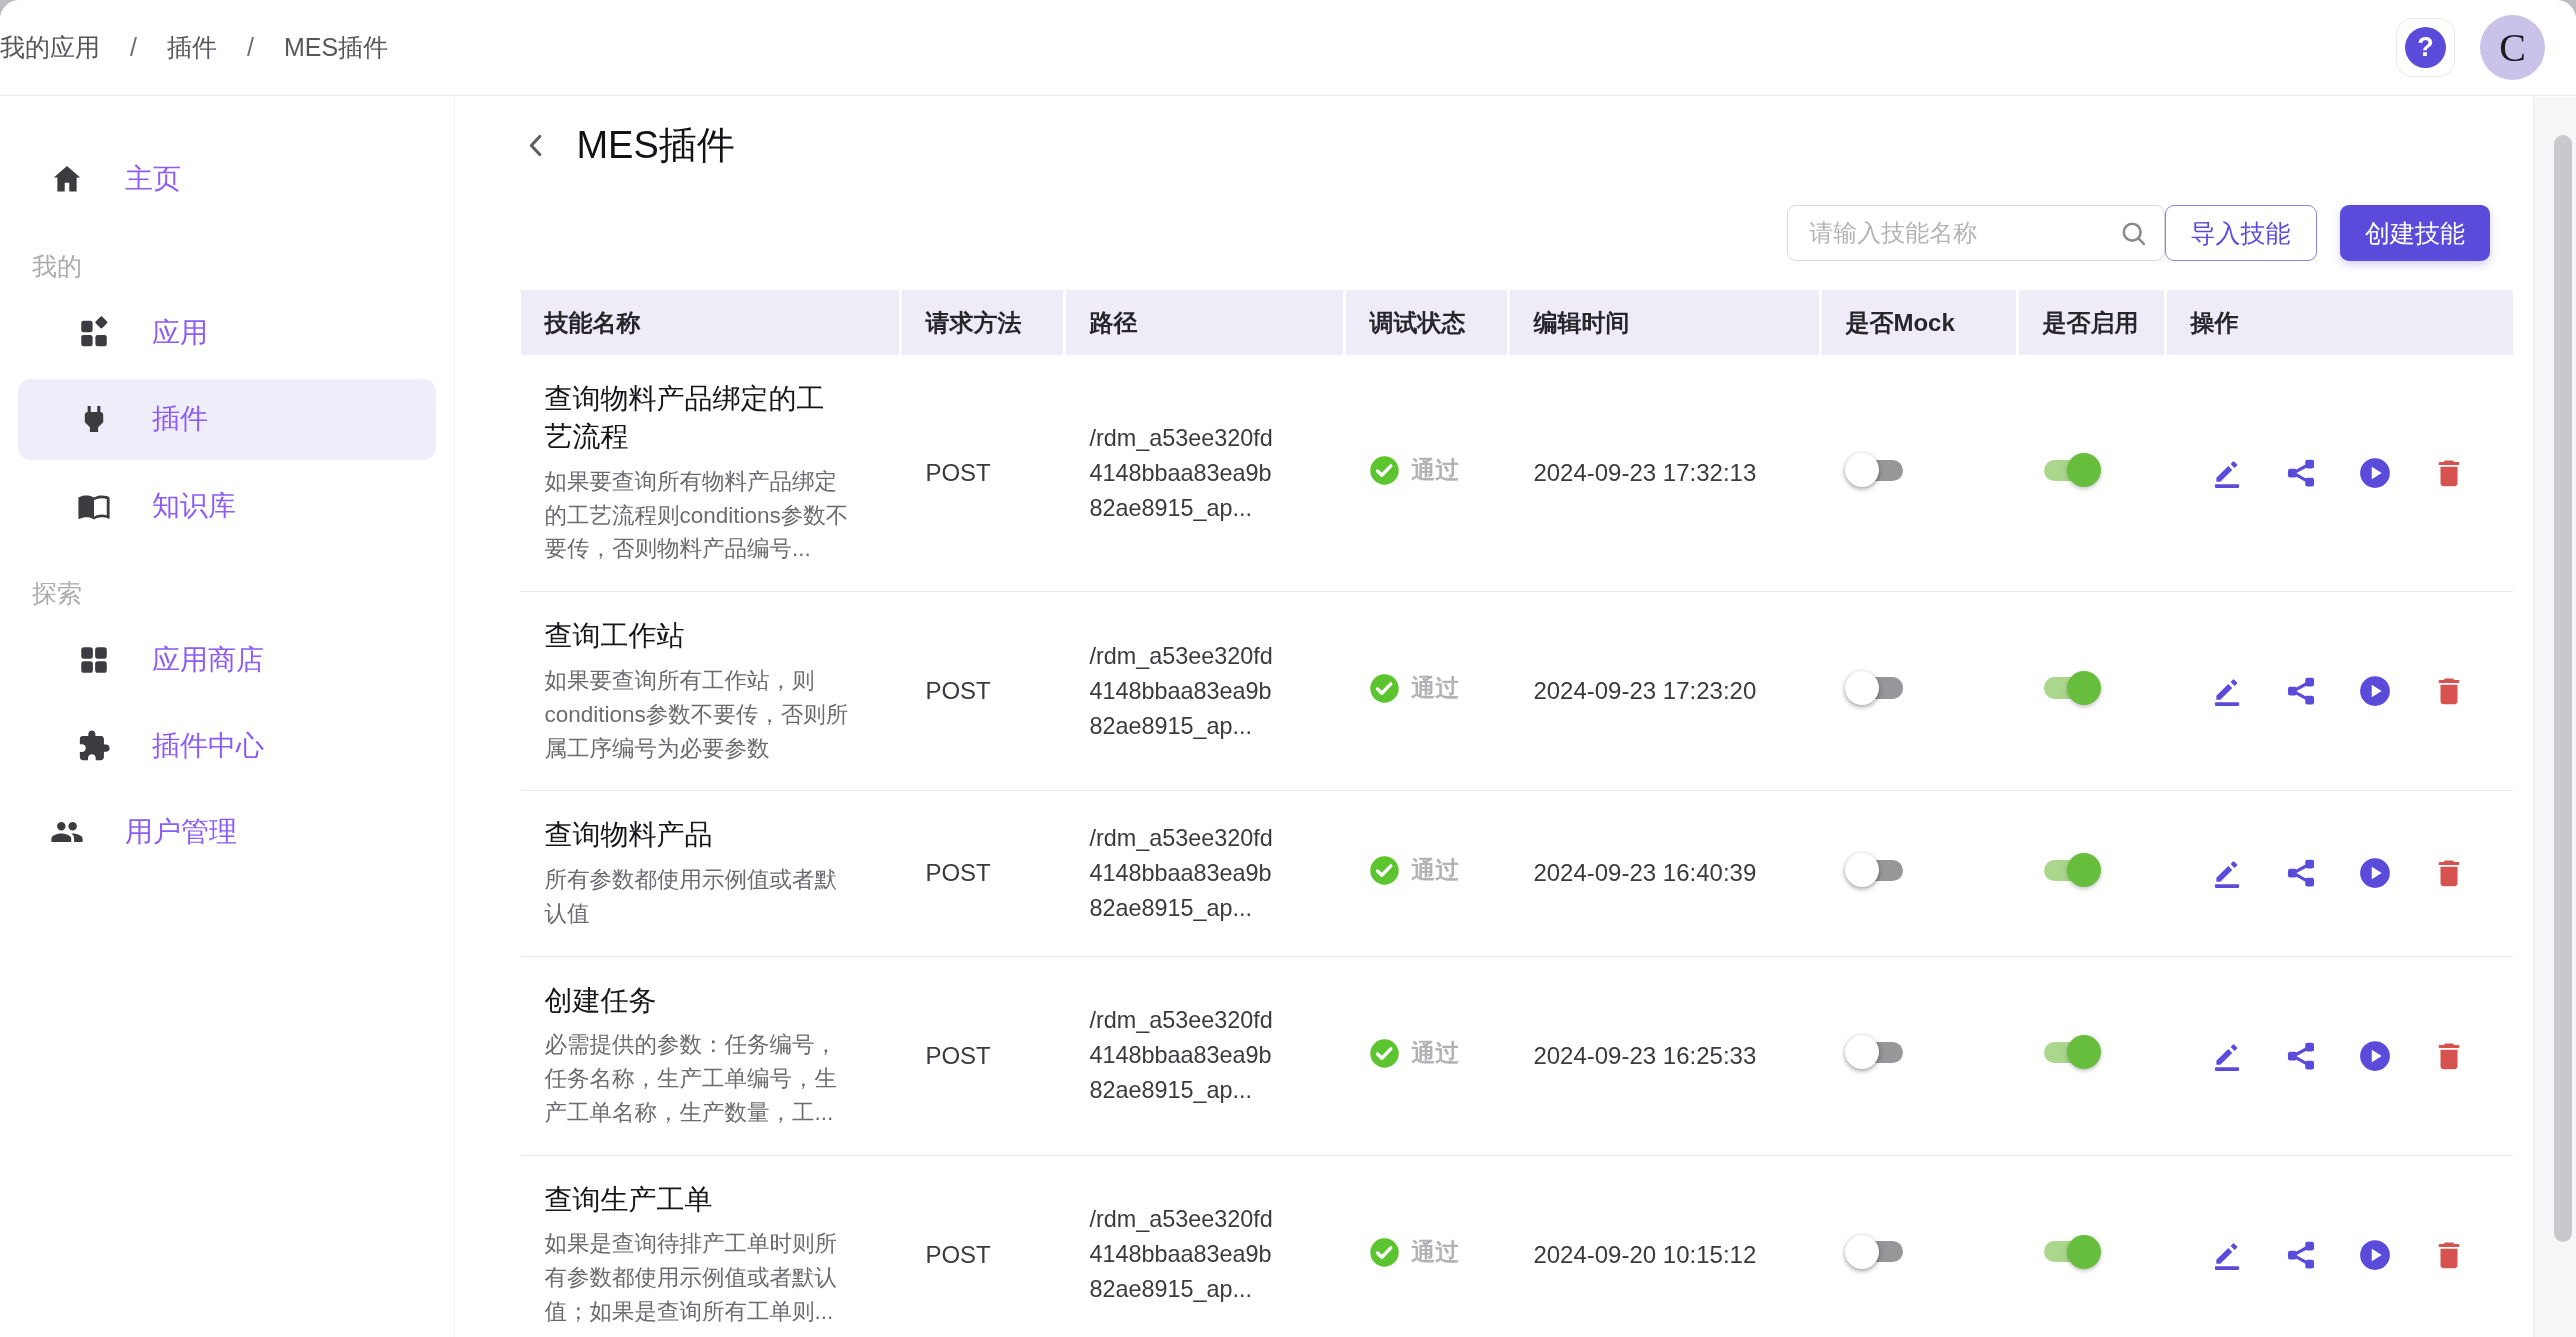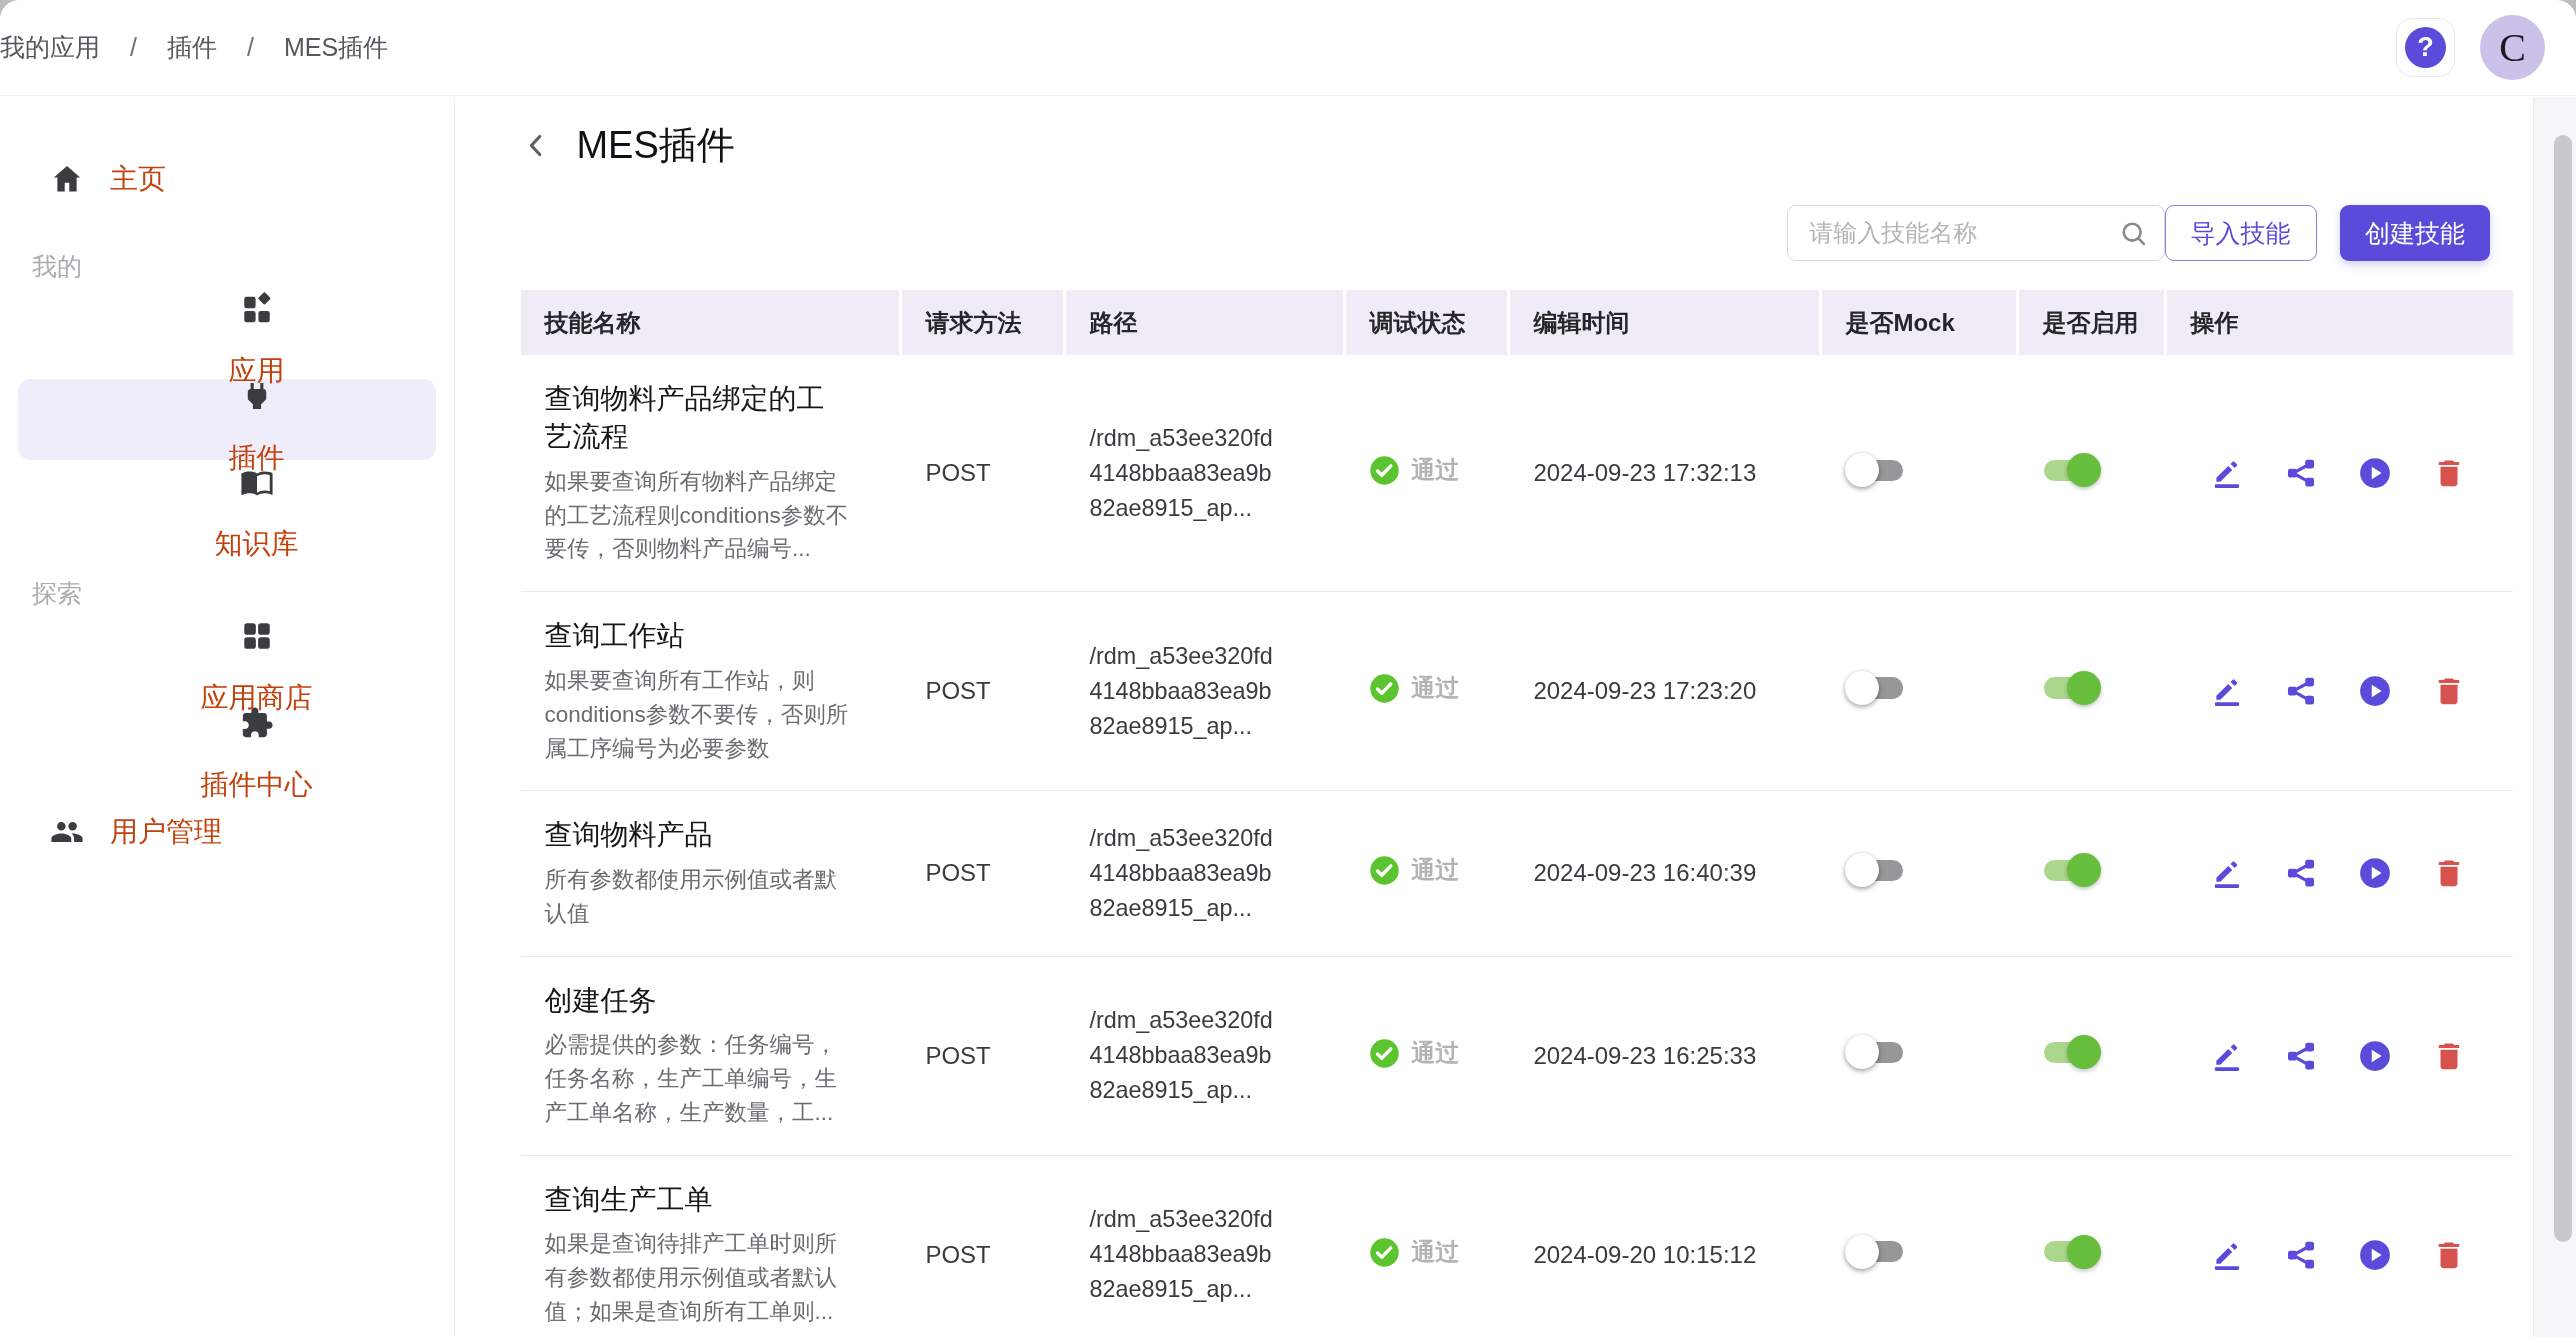--- a/index.html
+++ b/index.html
@@ -23,23 +23,23 @@
     display: flex; align-items: center; justify-content: center; background: #fff; }
   .help-circle { width: 41px; height: 41px; border-radius: 50%; background: var(--accent,#5b4bdb);
     color: #fff; font-size: 27px; font-weight: 700; display: flex; align-items: center; justify-content: center; }
   .avatar { width: 65px; height: 65px; border-radius: 50%; background: #cbc2e9; color: #1c1c20;
     font-family: "Liberation Serif","DejaVu Serif",serif; font-size: 40px;
     display: flex; align-items: center; justify-content: center; }
 
   
   .sidebar { position: absolute; top: 97px; left: 0; width: 455px; bottom: 0; background: #fff;
     border-right: 0.9px solid #f0f0f3; padding-top: 36px; }
-  .side-item { display: flex; align-items: center; gap: 26px; height: 81px; margin: 5.4px 18px;
-    border-radius: 12.6px; font-size: 28px; color: #c2410c; padding-left: 32px; cursor: pointer; }
-  .side-item.indent { padding-left: 59px; flex-direction: column; }
+  .side-item { display: flex; align-items: center; gap: 41px; height: 81px; margin: 5.4px 18px;
+    border-radius: 12.6px; font-size: 28px; color: #8b5cf6; padding-left: 32px; cursor: pointer; }
+  .side-item.indent { padding-left: 59px; }
   .side-item.active { background: #efedfa; }
   .side-item svg { width: 34px; height: 34px; flex: none; color: #3b3b40; }
   .side-section { font-size: 25px; color: #ababb0; margin: 31px 0 9px 32px; }
 
   
   .main { position: absolute; top: 97px; left: 456px; right: 0; bottom: 0; background: #fff; overflow: hidden; }
   .content { margin: 0 86px 0 65px; }
   .page-head { display: flex; align-items: center; gap: 23.4px; margin-top: 23.4px; }
   .back-btn { width: 32px; height: 32px; cursor: pointer; display: flex; align-items: center; }
   .back-btn svg { width: 31px; height: 31px; }

